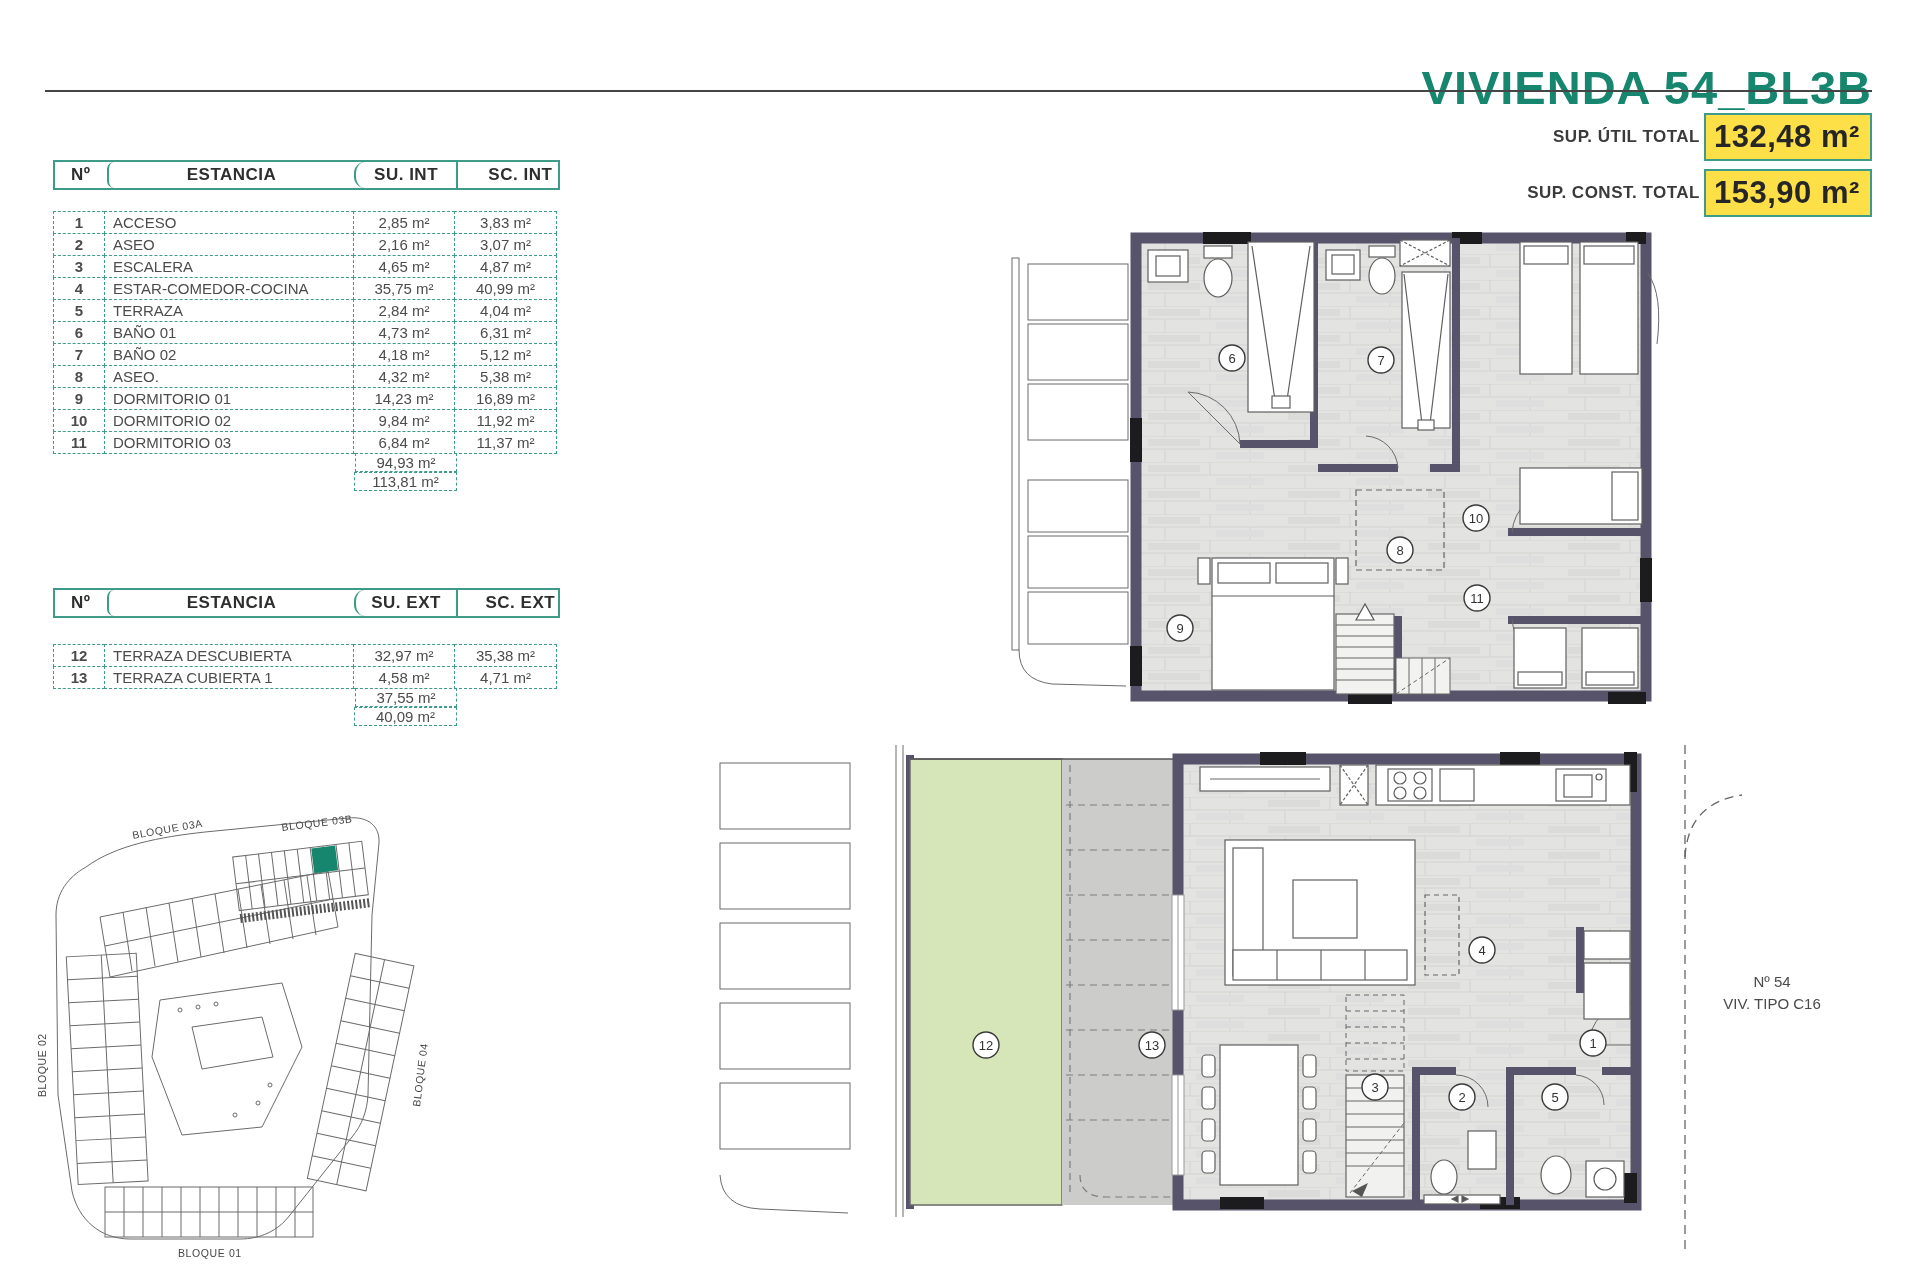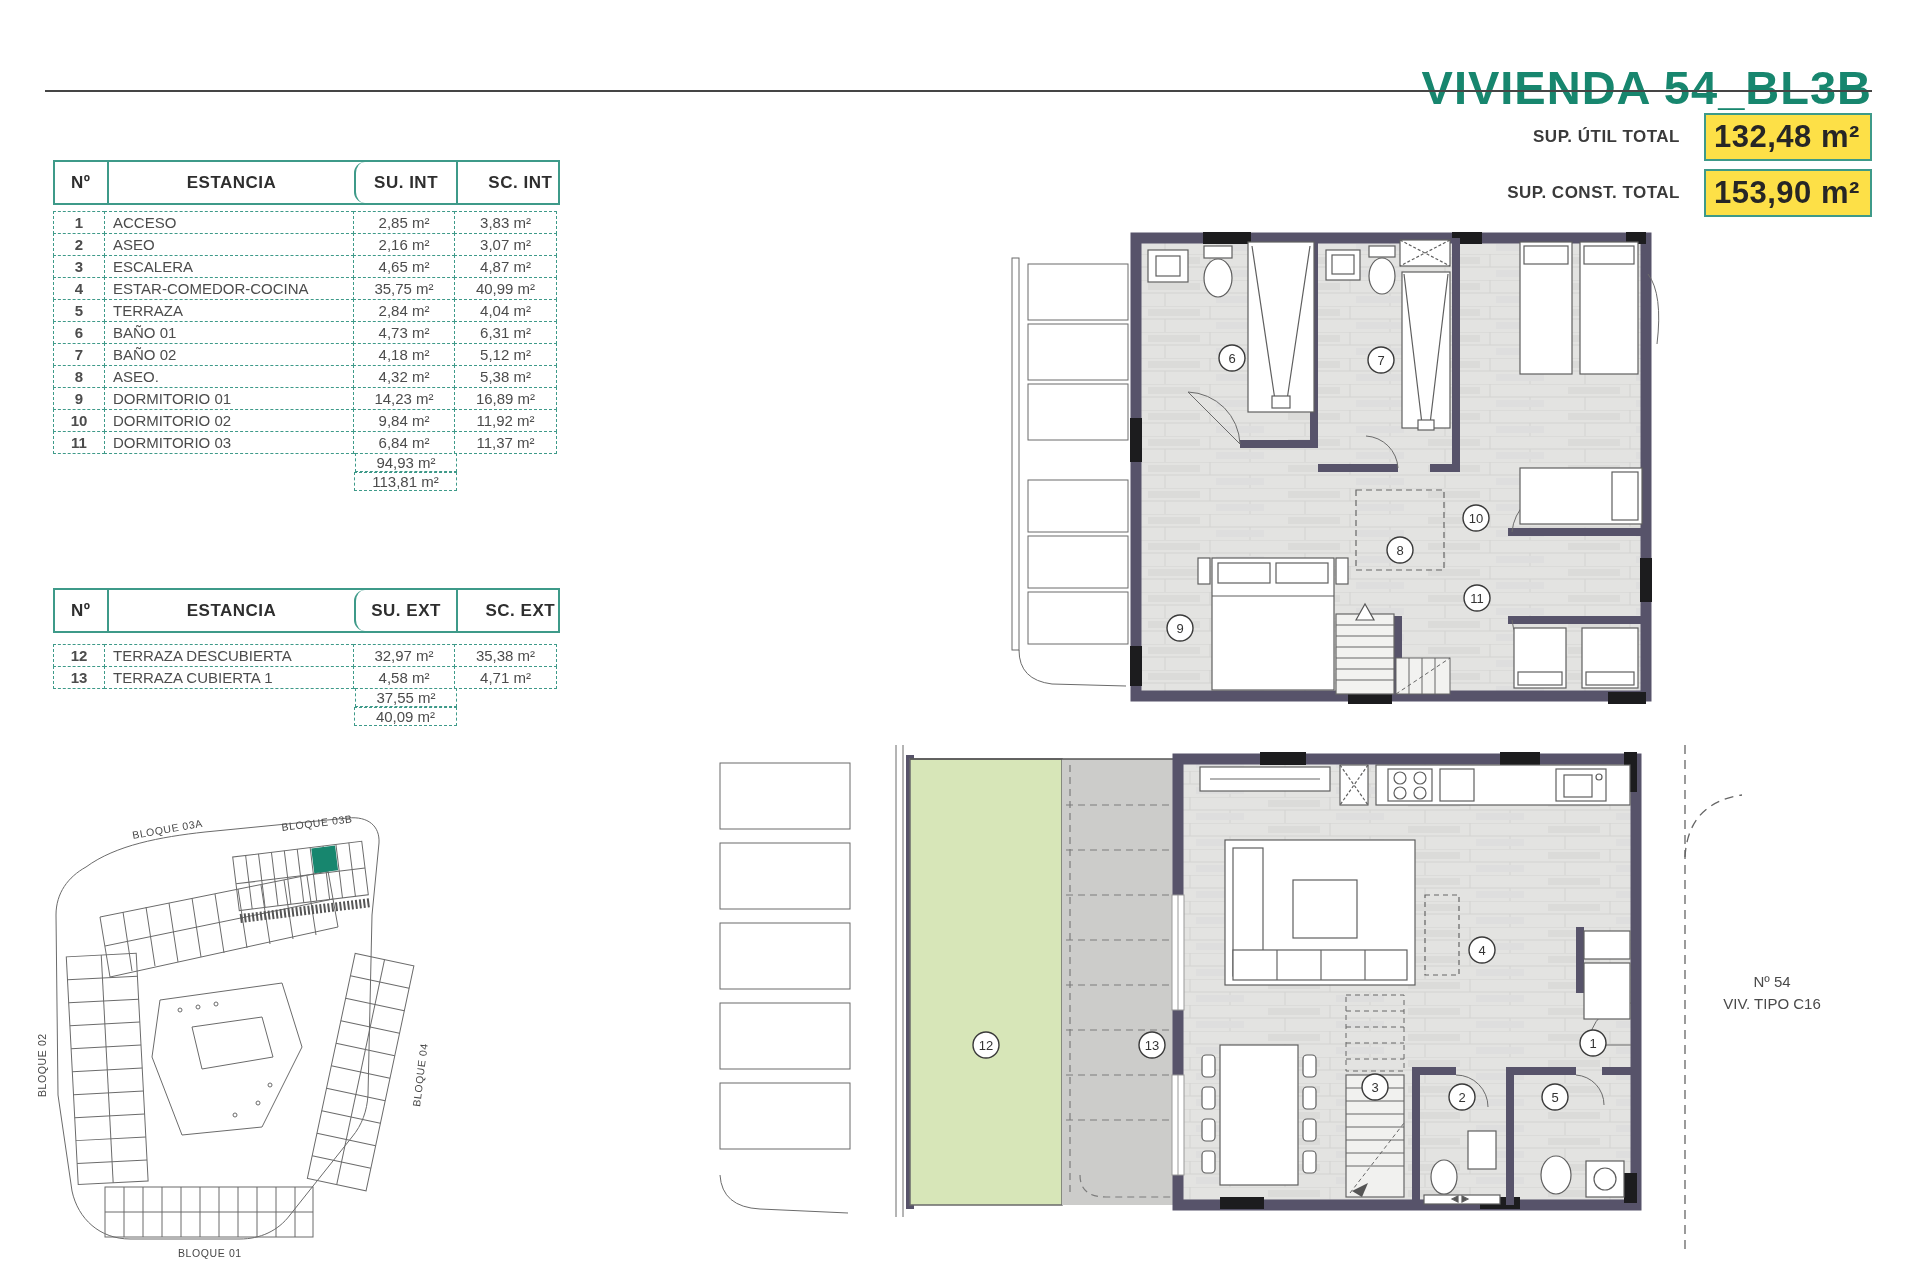--- a/index.html
+++ b/index.html
@@ -13,44 +13,44 @@
   }
   *{margin:0;padding:0;box-sizing:border-box;}
   body{width:1920px;height:1280px;position:relative;background:#fff;
        font-family:"Liberation Sans",sans-serif;color:var(--ink);overflow:hidden;}
 
   
   .title{position:absolute;top:16px;right:48px;font-size:47px;font-weight:bold;
          color:var(--accent);letter-spacing:1px;margin-top:44px;}
   .rule{position:absolute;top:90px;left:45px;right:48px;border-top:2px solid #454545;}
 
-  .sumrow{position:absolute;right:48px;height:50px;display:flex;align-items:center;gap:24px;}
+  .sumrow{position:absolute;right:48px;height:50px;display:flex;align-items:center;gap:4px;}
   .sumrow.r1{top:112px;} .sumrow.r2{top:168px;}
   .sumlabel{font-size:17px;font-weight:bold;color:#3a3a3a;letter-spacing:.5px;}
   .sumbox{width:168px;height:48px;border:2px solid var(--tblborder);display:flex;
           align-items:center;justify-content:flex-start;padding-left:8px;
           font-size:31px;font-weight:bold;color:#262626;background:#fde047;letter-spacing:.5px;}
 
   
-  .thead{position:absolute;left:53px;width:507px;height:45px;display:flex;
+  .thead{position:absolute;left:53px;width:507px;height:30px;display:flex;
          border:2px solid var(--tblborder);background:#fff;}
   .thead .hc{display:flex;align-items:center;justify-content:center;font-size:17px;
              font-weight:bold;color:#2e2e2e;border-left:2px solid var(--tblborder);letter-spacing:.5px;}
   .thead .hc:first-child{border-left:none;}
   .tbody{position:absolute;left:53px;width:507px;}
   .trow{display:flex;height:23px;margin-top:-1px;}
   .trow .c{border:1px dashed var(--tblborder);margin-left:-1px;display:flex;align-items:center;
            font-size:15px;color:#4c4c4c;background:#fff;}
   .trow .c:first-child{margin-left:0;}
   .cn{width:52px;justify-content:center;font-weight:bold;color:#333;}
   .croom{width:250px;padding-left:8px;}
   .csu{width:102px;justify-content:center;}
   .csc{width:103px;justify-content:center;}
   .trow.total{margin-left:302px;flex-direction:column;}
-  .h-n{width:52px;} .h-room{width:250px;} .h-su{width:102px;border-radius:11px;} .h-sc{width:103px;padding-left:25px;}
+  .h-n{width:52px;} .h-room{width:250px;border-radius:7px;} .h-su{width:102px;border-radius:11px;} .h-sc{width:103px;padding-left:25px;}
 
   
   svg{position:absolute;}
   .wallstroke{stroke:var(--wall);}
   .thin{stroke:#6b6b6b;stroke-width:1;fill:none;}
   .fix{stroke:#5f5f5f;stroke-width:1.2;fill:#fff;}
   .badge circle{fill:#fff;stroke:#3a3a3a;stroke-width:1.4;}
   .badge text{font-size:13px;fill:#333;text-anchor:middle;font-family:"Liberation Sans",sans-serif;}
   .splabel{font-size:10.5px;fill:#474747;letter-spacing:.6px;font-family:"Liberation Sans",sans-serif;}
   .unitlabel{font-size:15px;fill:#4a4a4a;text-anchor:middle;font-family:"Liberation Sans",sans-serif;}

